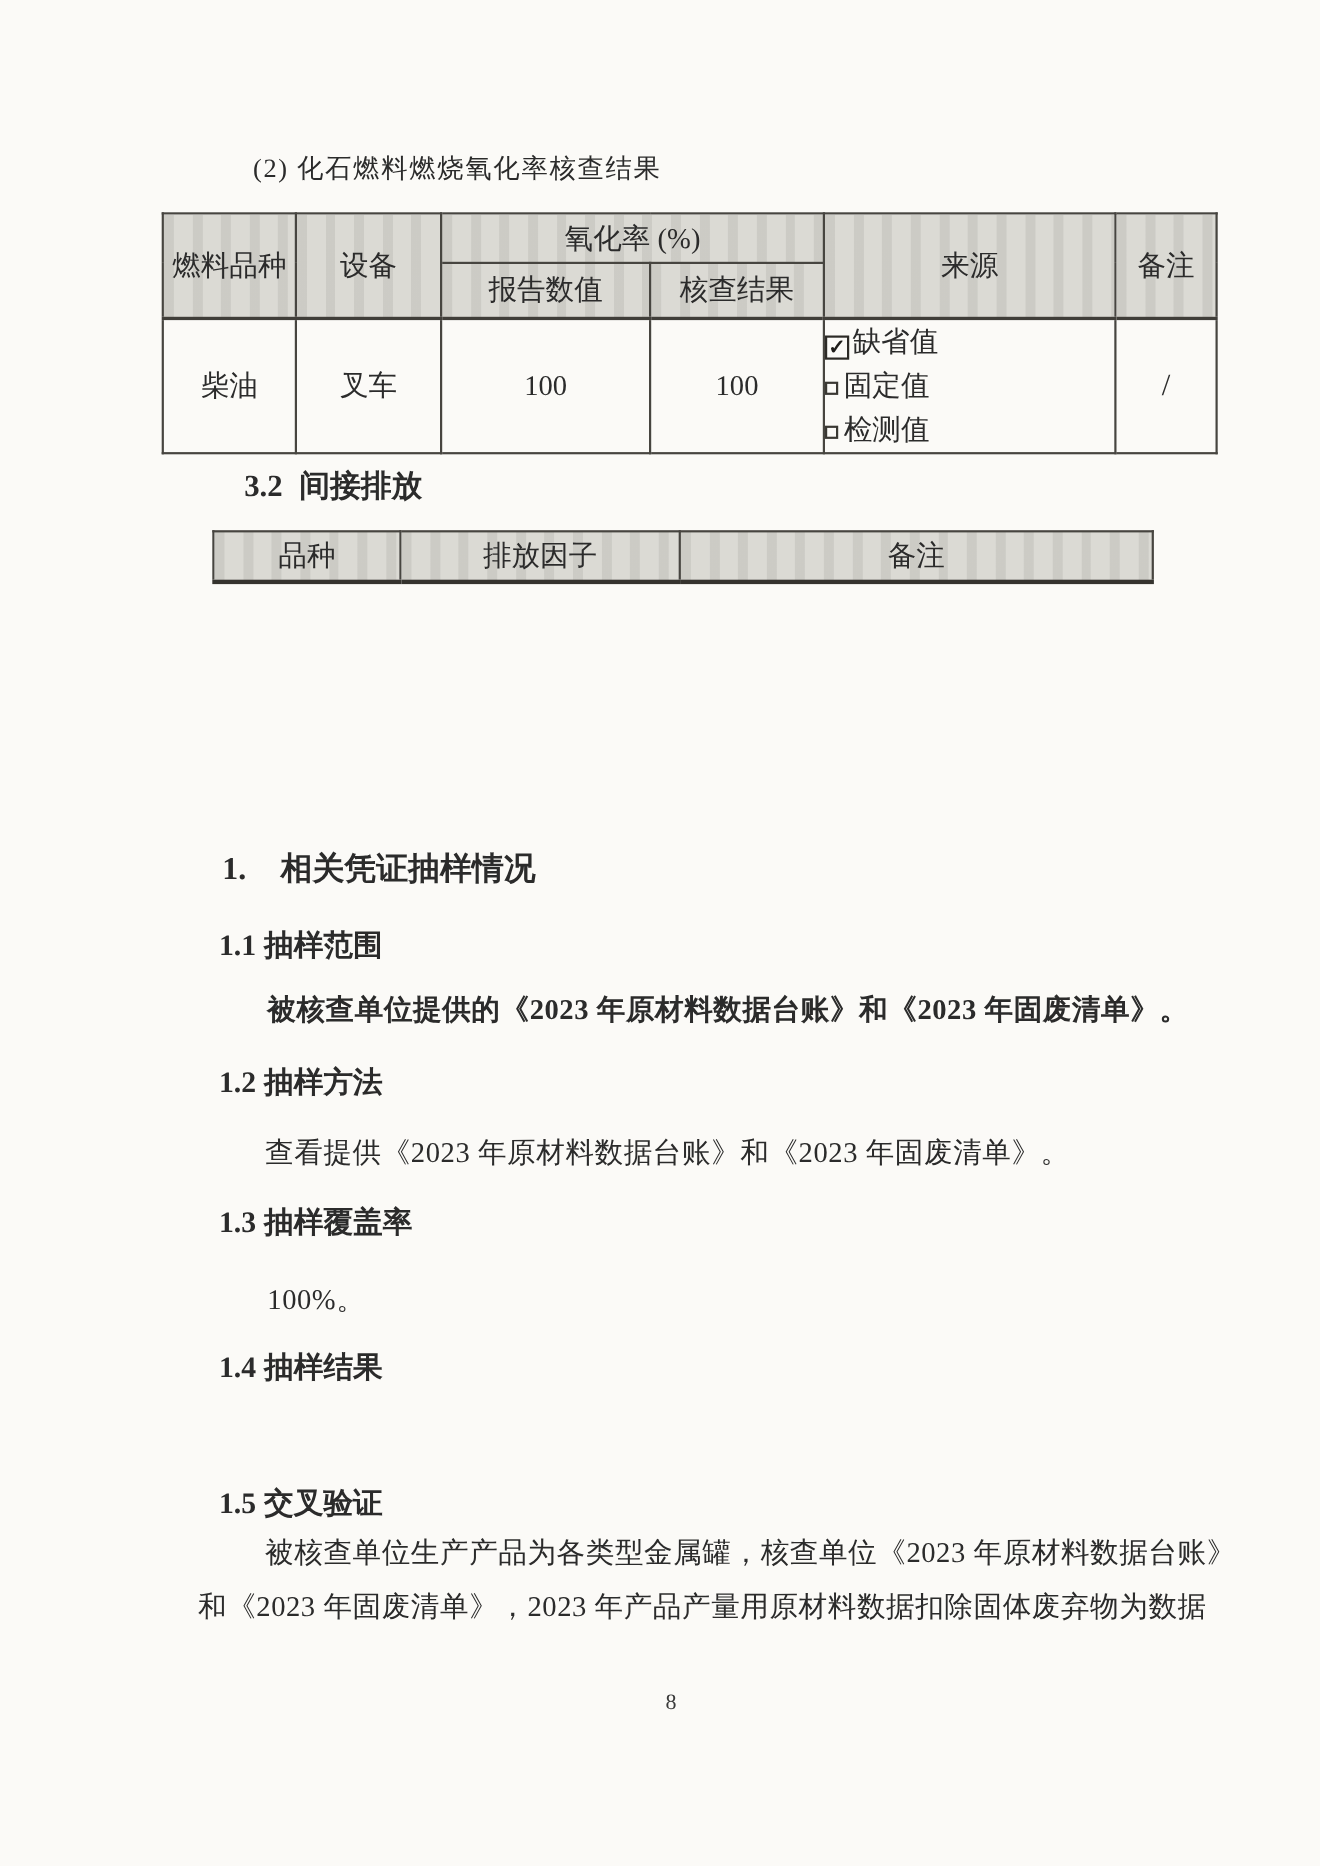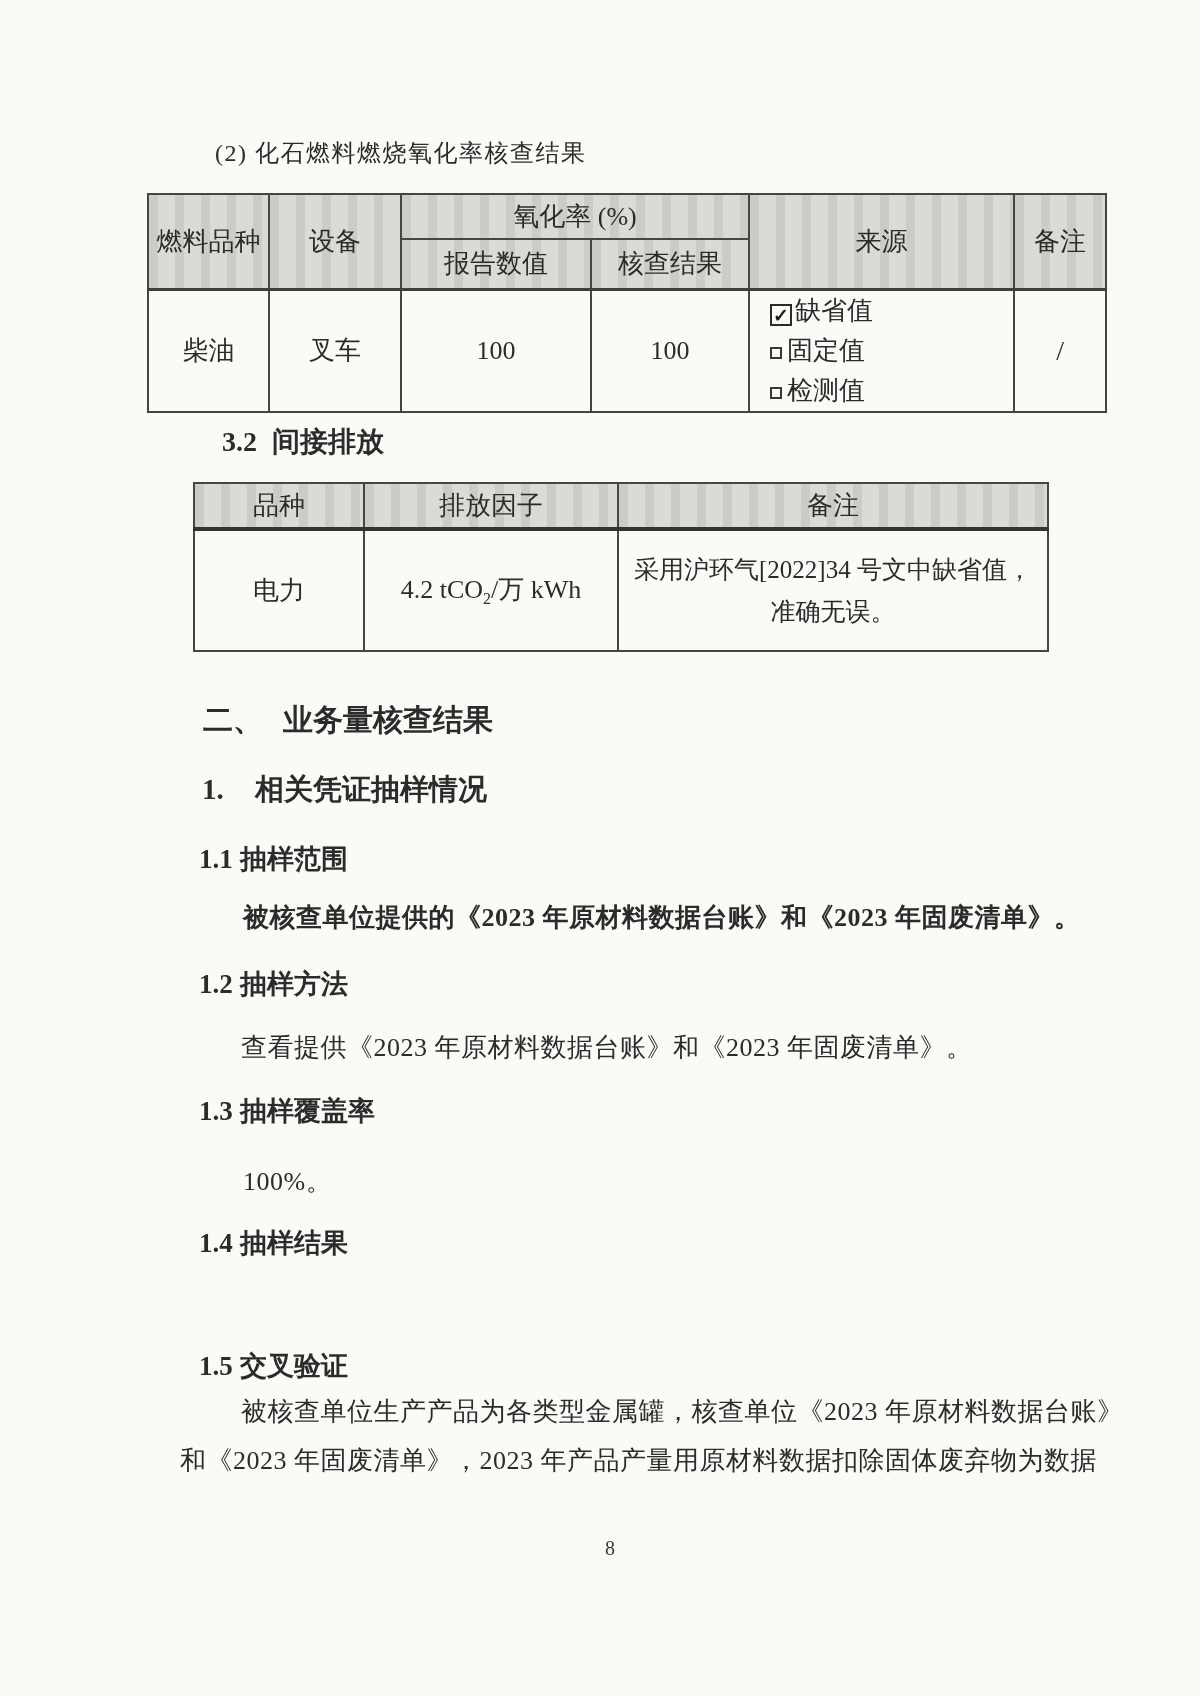--- a/index.html
+++ b/index.html
@@ -35,35 +35,35 @@
   .t1 tr.rB{height:50px;}
   .t1 tr.rC{height:122px;}
   .t1 .hdr-bottom{border-bottom:3px solid #403e39;}
   .t2{position:absolute;left:193px;top:482px;width:854px;}
   .t2 tr.hr{height:46px;}
   .t2 tr.dr{height:122px;}
   .t2 .hdr{border-bottom:4px solid #35332e;}
   .t2 .remark-td{font-size:25px;line-height:42px;padding:0 6px;}
   .t2 .factor-td sub{font-size:16px;}
   
-  .src-td{text-align:left;padding-left:20px;vertical-align:middle;}
+  .src-td{text-align:left;vertical-align:middle;}
   .src-row{line-height:40px;white-space:nowrap;}
   .cbx-big{
     display:inline-flex;align-items:center;justify-content:center;
     width:22px;height:22px;border:2.5px solid #2c2a26;box-sizing:border-box;
     font-size:19px;font-weight:bold;line-height:1;
     vertical-align:-3px;margin-right:3px;color:#1e1c19;
   }
   .cbx-small{
     display:inline-block;width:12px;height:12px;border:2px solid #3a3833;
     box-sizing:border-box;vertical-align:0px;margin-right:5px;
   }
   
   .abs{position:absolute;white-space:nowrap;}
-  .doc-title{left:215px;top:137px;font-size:24px;letter-spacing:1.5px;}
+  .doc-title{left:230px;top:137px;font-size:24px;letter-spacing:1.5px;}
   .h-num{display:inline-block;font-weight:bold;}
   .h32{left:190px;top:423px;font-size:28px;font-weight:bold;}
   .h32 .h-num{width:50px;margin-left:32px;}
   .sec2{left:203px;top:700px;font-size:30px;font-weight:bold;}
   .sec2 .h-num{width:80px;}
   .sec1{left:202px;top:770px;font-size:29px;font-weight:bold;}
   .sec1 .h-num{width:53px;}
   .subh{left:199px;font-size:27px;font-weight:bold;}
   .subh .h-num{width:41px;}
   .body-line{font-size:26px;letter-spacing:0.5px;line-height:34px;}
@@ -127,31 +127,23 @@
       <col style="width:170px">
         <col style="width:254px">
         <col style="width:430px">
     </colgroup>
     <tbody>
         <tr class="hr">
       <td class="hdr">品种</td>
       <td class="hdr">排放因子</td>
       <td class="hdr">备注</td>
     </tr>
-    <tr class="dr">
-      <td>电力</td>
-      <td class="factor-td"><span>4.2 tCO</span><sub>2</sub><span>/万 kWh</span></td>
-      <td class="remark-td" style="white-space:normal;">采用沪环气[2022]34 号文中缺省值，准确无误。</td>
-    </tr>
   </tbody>
     </table>
 
-  <div class="abs sec2">
-    <span class="h-num">二、</span><span>业务量核查结果</span>
-  </div>
 
   <div class="abs sec1">
     <span class="h-num">1.</span><span>相关凭证抽样情况</span>
   </div>
 
   <div class="abs subh" style="top:841px;">
     <span class="h-num">1.1</span><span>抽样范围</span>
   </div>
   <div class="abs body-line" style="left:243px;top:901px;font-weight:bold;">被核查单位提供的《2023 年原材料数据台账》和《2023 年固废清单》。</div>
 

